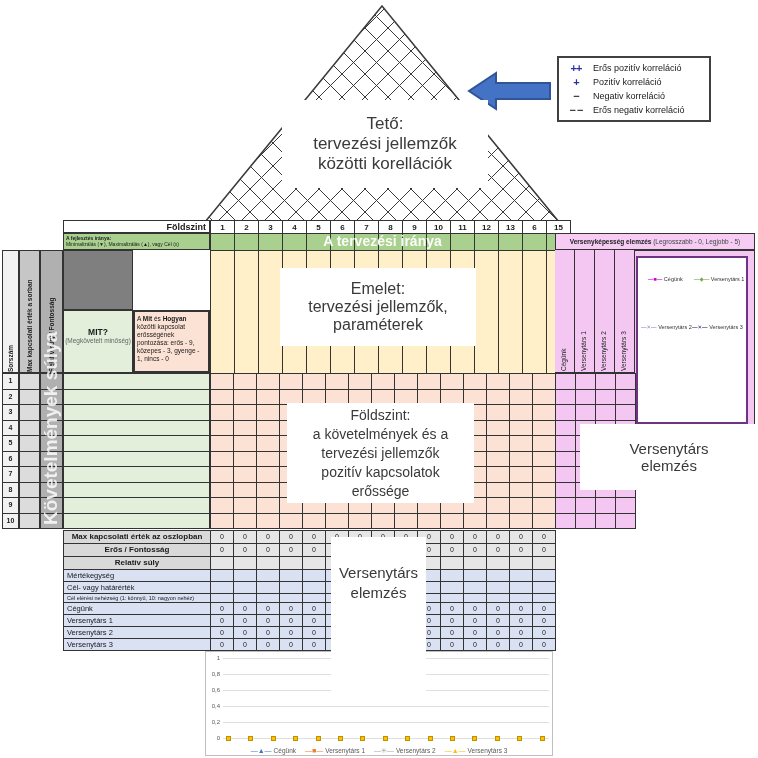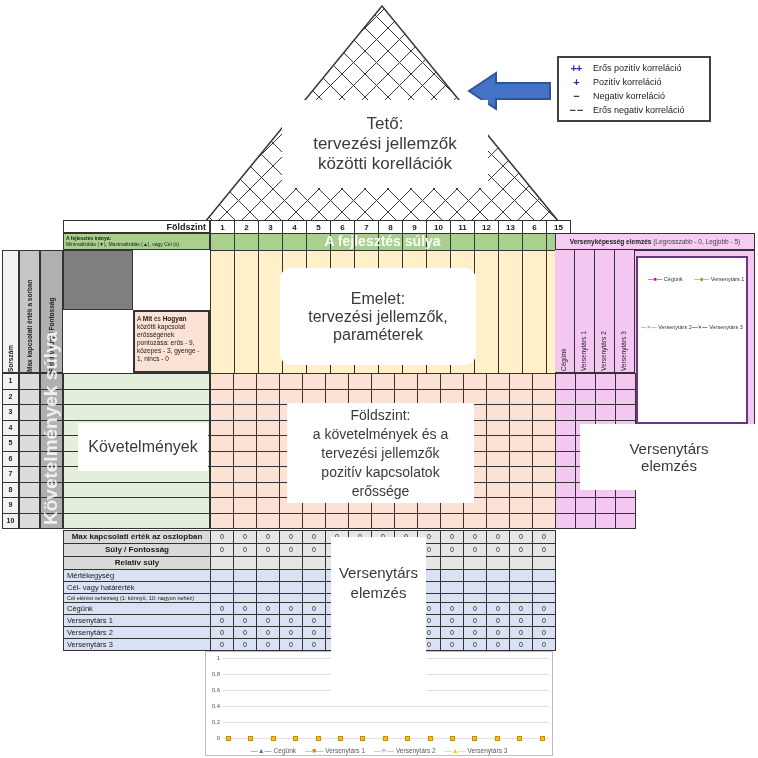--- a/index.html
+++ b/index.html
@@ -146,33 +146,37 @@
       <div class="gcell"></div>
       <div class="gcell"></div>
       <div class="gcell"></div>
       <div class="gcell"></div>
       <div class="gcell"></div>
       <div class="gcell"></div>
       <div class="gcell"></div>
       <div class="gcell"></div>
     </div>
   <div class="abs" style="left:210px;top:233px;width:345px;height:17px;z-index:3;text-align:center;
-              font-size:14px;font-weight:bold;color:rgba(255,255,255,0.95);line-height:17px;">A fejlesztés súlya</div>
+              font-size:14px;font-weight:bold;color:rgba(255,255,255,0.95);line-height:17px;">A tervezési iránya</div>
 
   <div class="abs hdrcell" style="left:2px;top:250px;width:17px;height:123px;background:#F2F2F2;">
     <div class="vtext" style="width:15px;height:121px;line-height:15px;padding-top:4px;">Sorszám</div>
   </div>
   <div class="abs hdrcell" style="left:19px;top:250px;width:21px;height:123px;background:#C6C6C6;">
     <div class="vtext" style="width:19px;height:121px;line-height:19px;padding-top:4px;">Max kapcsolati érték a sorban</div>
   </div>
   <div class="abs hdrcell" style="left:40px;top:250px;width:23px;height:123px;background:#B0B0B0;">
     <div class="vtext" style="width:21px;height:121px;line-height:21px;padding-top:4px;">Relatív súly / Fontosság</div>
   </div>
 
   <div class="abs ulbox" style="left:63px;top:250px;width:70px;height:60px;background:#7F7F7F;"></div>
+  <div class="abs ulbox" style="left:63px;top:310px;width:70px;height:63px;background:#E3EFDB;padding-top:16px;">
+    <div class="ultitle">MIT?</div>
+    <div class="ulsub" style="color:#666;">(Megkövetelt minőség)</div>
+  </div>
   <div class="abs" style="left:133px;top:310px;width:77px;height:63px;background:#FBE2D5;border:2px solid #333;
               box-sizing:border-box;font-size:6.5px;line-height:8px;padding:3px 2px;text-align:left;">
     <span>A </span><b>Mit</b><span> és </span><b>Hogyan</b><span> közötti kapcsolat erősségének pontozása: erős - 9, közepes - 3, gyenge - 1, nincs - 0</span>
   </div>
 
   <div id="emelet-cols" class="abs" style="left:210px;top:250px;">
       <div class="ecol"></div>
       <div class="ecol"></div>
       <div class="ecol"></div>
       <div class="ecol"></div>
@@ -181,21 +185,21 @@
       <div class="ecol"></div>
       <div class="ecol"></div>
       <div class="ecol"></div>
       <div class="ecol"></div>
       <div class="ecol"></div>
       <div class="ecol"></div>
       <div class="ecol"></div>
       <div class="ecol"></div>
       <div class="ecol"></div>
     </div>
-  <div class="abs biglabel" style="left:280px;top:268px;width:196px;height:97px;font-size:16px;border-radius:11px;">Emelet:
+  <div class="abs biglabel" style="left:280px;top:268px;width:196px;height:78px;font-size:16px;">Emelet:
 tervezési jellemzők,
 paraméterek</div>
 
   <div class="abs cellbrd" style="left:555px;top:233px;width:200px;height:17px;background:#F6CCF4;text-align:center;
               font-size:6.5px;line-height:15px;overflow:hidden;">
     <b>Versenyképesség elemzés</b><span style="color:#444;"> (Legrosszabb - 0, Legjobb - 5)</span>
   </div>
   <div class="abs cellbrd" style="left:555px;top:250px;width:200px;height:180px;background:#F3C7F1;"></div>
   <div id="pink-hdr-cols" class="abs" style="left:555px;top:250px;display:flex;">
       <div class="" style="width: 20px; height: 123px; border-right: 1px solid rgb(51, 51, 51); border-bottom: 1px solid rgb(51, 51, 51); box-sizing: border-box; background: rgb(243, 199, 241);">
@@ -457,21 +461,20 @@
       <div class="pcell"></div>
       <div class="pcell"></div>
       <div class="pcell"></div>
       <div class="pcell"></div>
       <div class="pcell"></div>
       <div class="pcell"></div>
       <div class="pcell"></div>
       <div class="pcell"></div>
     </div>
 
-  <div class="abs biglabel" style="left:78px;top:423px;width:130px;height:48px;font-size:16px;">Követelmények</div>
   <div class="abs biglabel" style="left:287px;top:403px;width:187px;height:100px;font-size:14px;line-height:19px;">Földszint:
 a követelmények és a
 tervezési jellemzők
 pozitív kapcsolatok
 erőssége</div>
   <div class="abs biglabel" style="left:580px;top:424px;width:178px;height:66px;font-size:15px;">Versenytárs
 elemzés</div>
 
   <div id="basement" class="abs" style="left:63px;top:530px;">
       <div class="brow gray" style="height: 13px;">
@@ -486,21 +489,21 @@
         <div class="bcell" style="line-height: 12px;">0</div>
         <div class="bcell" style="line-height: 12px;">0</div>
         <div class="bcell" style="line-height: 12px;">0</div>
         <div class="bcell" style="line-height: 12px;">0</div>
         <div class="bcell" style="line-height: 12px;">0</div>
         <div class="bcell" style="line-height: 12px;">0</div>
         <div class="bcell" style="line-height: 12px;">0</div>
         <div class="bcell" style="line-height: 12px;">0</div>
       </div>
       <div class="brow gray" style="height: 13px;">
-        <div class="blabel" style="line-height: 12px;">Súly / Fontosság</div>
+        <div class="blabel" style="line-height: 12px;">Erős / Fontosság</div>
         <div class="bcell" style="line-height: 12px;">0</div>
         <div class="bcell" style="line-height: 12px;">0</div>
         <div class="bcell" style="line-height: 12px;">0</div>
         <div class="bcell" style="line-height: 12px;">0</div>
         <div class="bcell" style="line-height: 12px;">0</div>
         <div class="bcell" style="line-height: 12px;">0</div>
         <div class="bcell" style="line-height: 12px;">0</div>
         <div class="bcell" style="line-height: 12px;">0</div>
         <div class="bcell" style="line-height: 12px;">0</div>
         <div class="bcell" style="line-height: 12px;">0</div>

